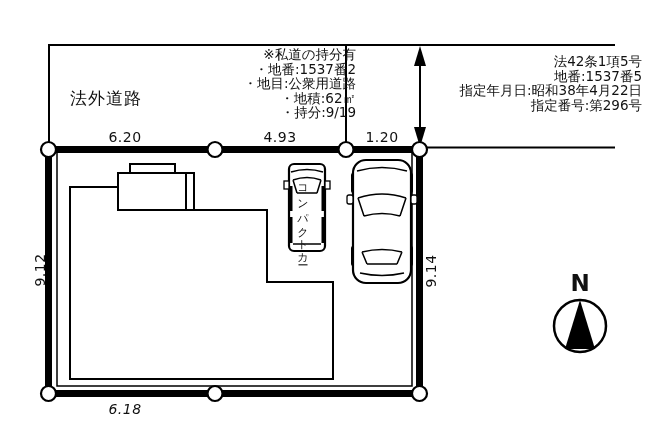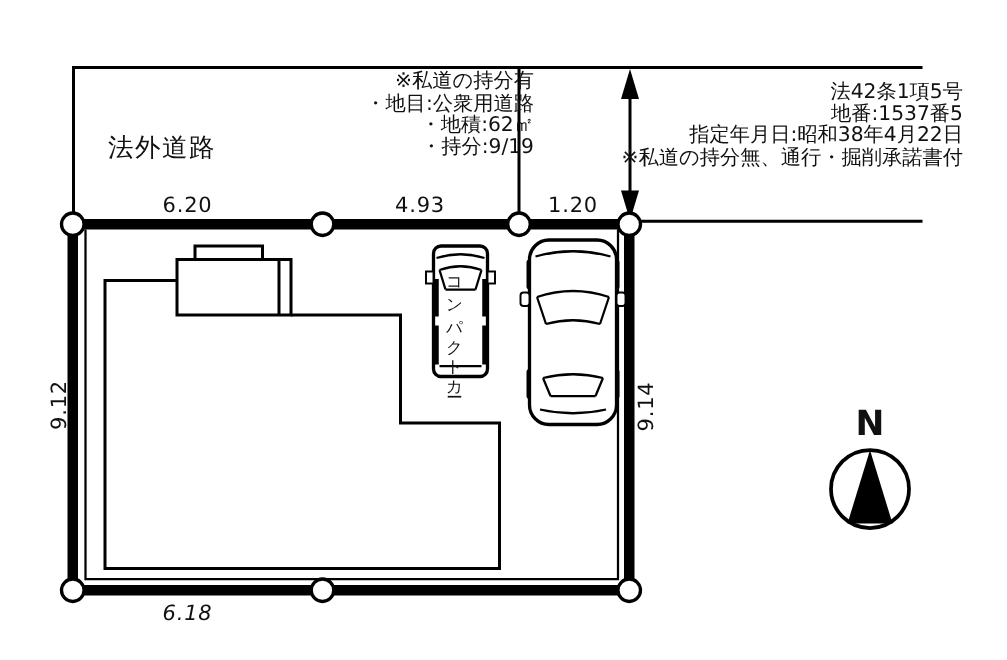--- a/index.html
+++ b/index.html
@@ -95,34 +95,35 @@
       <circle cx="215" cy="393.5" r="7.5"></circle>
       <circle cx="419.5" cy="393.5" r="7.5"></circle>
     </g>
 
     <g>
       <circle cx="580" cy="326" r="26" fill="none" stroke="#000" stroke-width="2.5"></circle>
       <polygon points="580,300 565,349 595,349" fill="#000"></polygon>
     </g>
   </svg>
 
-  <div class="lbl road-name" style="left:72px;top:87px;width:120px;text-align:left;">法外道路</div>
+  <div class="lbl road-name" style="left:46px;top:87px;width:120px;text-align:center;">法外道路</div>
 
   <div class="lbl note" style="left:136px;top:47px;width:220px;">
     <div>※私道の持分有</div>
+    <div>・地番:1537番2</div>
     <div>・地目:公衆用道路</div>
     <div>・地積:62㎡</div>
     <div>・持分:9/19</div>
   </div>
 
   <div class="lbl note" style="left:392px;top:54px;width:250px;">
     <div>法42条1項5号</div>
     <div>地番:1537番5</div>
     <div>指定年月日:昭和38年4月22日</div>
-    <div>※私道の持分無、通行・掘削承諾書付</div>
+    <div>指定番号:第296号</div>
   </div>
 
 
   <div class="lbl dim center" style="left:95px;top:129px;width:60px;">6.20</div>
   <div class="lbl dim center" style="left:250px;top:129px;width:60px;">4.93</div>
   <div class="lbl dim center" style="left:352px;top:129px;width:60px;">1.20</div>
   <div class="lbl dim center" style="left:95px;top:401px;width:60px;font-style:italic;">6.18</div>
   <div class="lbl dim center" style="left:270px;top:401px;width:60px;margin-top:39px;">7.72</div>
   <div class="lbl dim center rot" style="left:12px;top:262px;width:56px;">9.12</div>
   <div class="lbl dim center rot" style="left:403px;top:263px;width:56px;">9.14</div>

